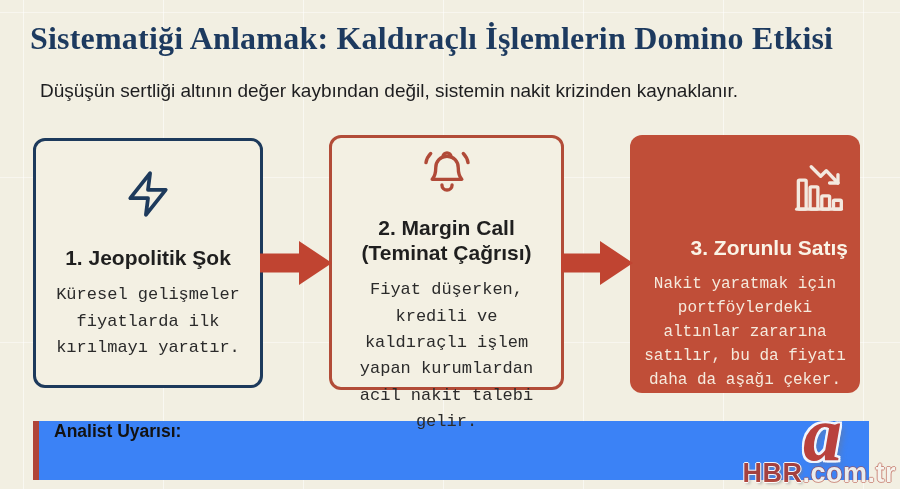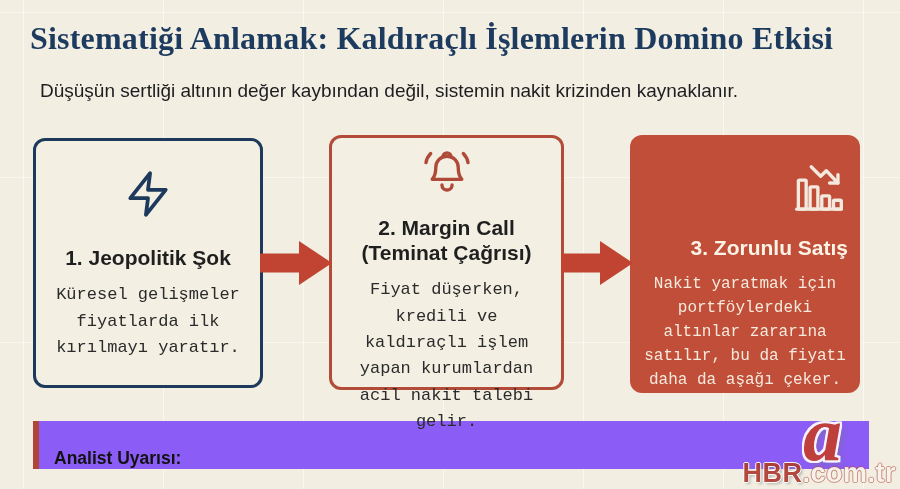--- a/index.html
+++ b/index.html
@@ -53,23 +53,23 @@
     max-width:200px;
     font-family:Liberation Mono, monospace;
   }
   .step-3 .step-body{ color:#f5eadd; font-size:16px; max-width:212px; line-height:1.5; }
   .flow-arrow{
     width:72px; align-self:center; flex:none;
     margin:0 -3px; z-index:2; display:flex; align-items:center;
   }
   .flow-arrow svg{ width:72px; height:52px; display:block; }
   .warning{
-    position:absolute; left:33px; top:421px; width:836px; height:48px;
-    background:#8b5cf6; border-left:6px solid #b04538;
-    display:flex; align-items:flex-end; padding-left:15px;
+    position:absolute; left:33px; top:421px; width:836px; height:59px;
+    background:#3b82f6; border-left:6px solid #b04538;
+    display:flex; align-items:flex-start; padding-left:15px;
     font-size:17.5px; color:#121212;
   }
   .warning .w-label{ font-weight:bold; }
   .warning .w-text{ margin-left:6px; }
   .watermark{
     position:absolute; right:0; bottom:0; width:170px; height:90px;
     z-index:5; pointer-events:none; opacity:.93;
   }
   .wm-a{
     position:absolute; right:58px; bottom:16px;

